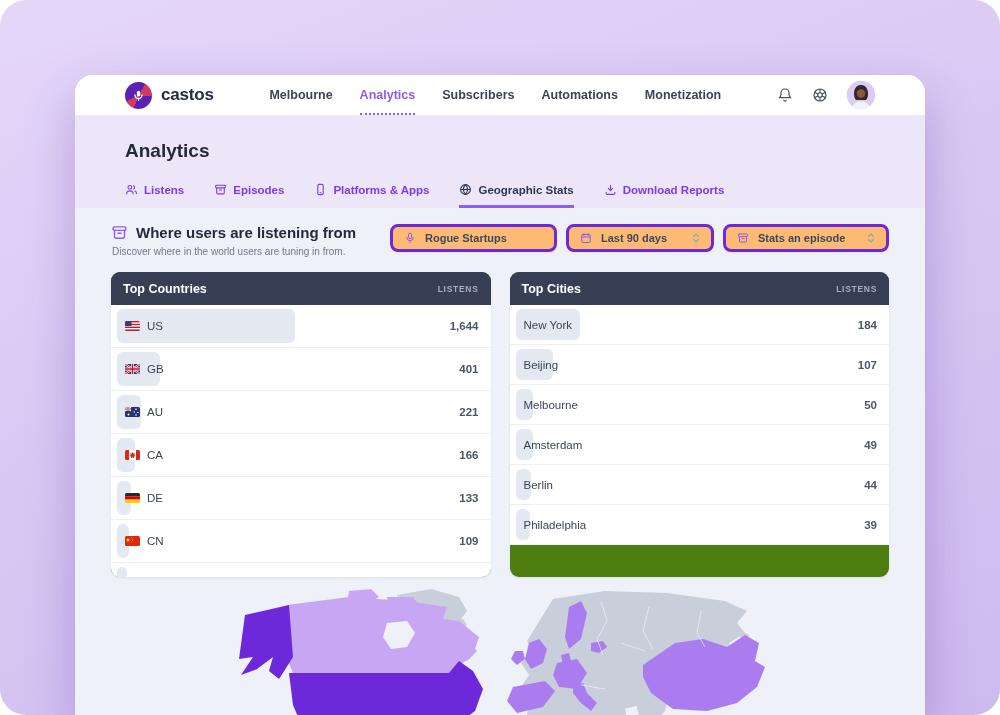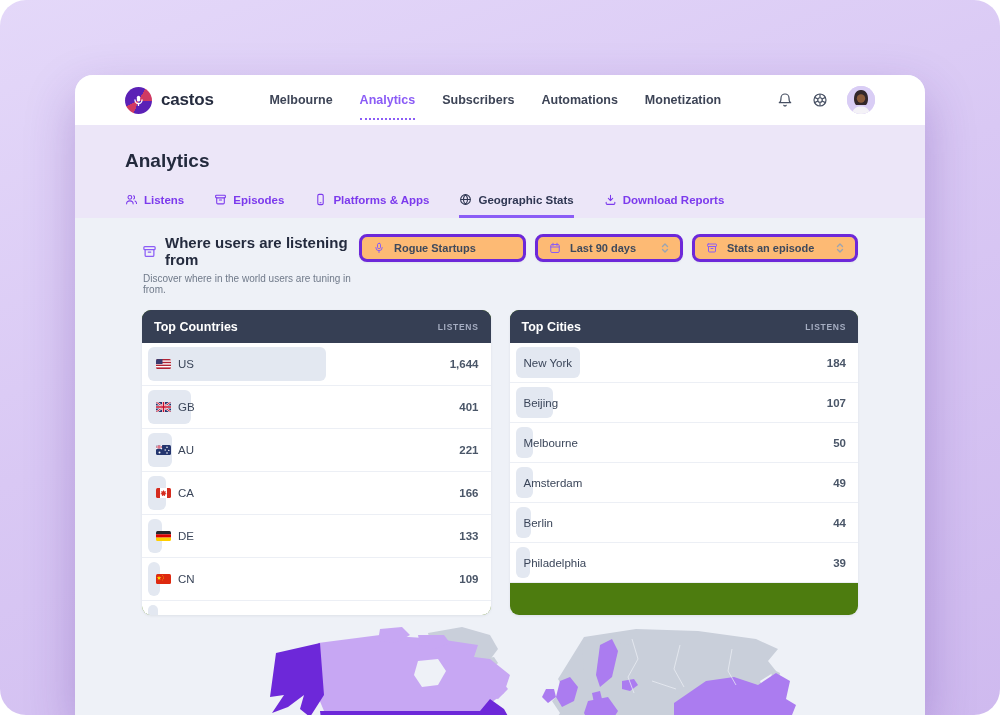--- a/index.html
+++ b/index.html
@@ -4,21 +4,21 @@
 <style>
   html,body{margin:0;padding:0;background:#fff;}
   *{box-sizing:border-box;}
   .viewport{width:1000px;height:715px;border-radius:26px;overflow:hidden;position:relative;
     background:linear-gradient(160deg,#e4d8f9 0%,#d9c8f4 45%,#cfbaef 100%);
     font-family:"Liberation Sans",sans-serif;}
   .card{position:absolute;left:75px;top:75px;width:850px;height:640px;border-radius:18px 18px 0 0;
     overflow:hidden;background:#eef1f7;box-shadow:0 20px 50px rgba(76,29,149,.28);
     display:flex;flex-direction:column;}
   
-  .appbar{height:50px;background:#fff;display:flex;align-items:center;padding:0 50px;flex:0 0 auto;}
+  .appbar{height:40px;background:#fff;display:flex;align-items:center;padding:0 50px;flex:0 0 auto;}
   .logo{display:flex;align-items:center;gap:9px;}
   .logo-mark{width:27px;height:27px;border-radius:50%;position:relative;flex:0 0 auto;
     background:conic-gradient(from 200deg,#cf3a63 0 45deg,#5b21b6 45deg 190deg,#cf3a63 190deg 250deg,#5b21b6 250deg 360deg);
     display:flex;align-items:center;justify-content:center;}
   .logo-text{font-size:17px;font-weight:800;color:#262c3f;letter-spacing:-.2px;}
   .nav{display:flex;gap:27px;margin:0 auto;}
   .nav-item{font-size:12.5px;font-weight:600;color:#3d4456;position:relative;cursor:pointer;}
   .nav-item.active{color:#8b5cf6;}
   .nav-item.active::after{content:"";position:absolute;left:0;right:0;bottom:-13px;border-bottom:2px dotted #8b5cf6;}
   .hicons{display:flex;align-items:center;gap:19px;color:#47506
@@ -28,21 +28,21 @@
   .avatar{width:28px;height:28px;border-radius:50%;overflow:hidden;background:#d9cdf5;cursor:pointer;}
   
   .band{background:#ece6f8;padding:25px 50px 0;flex:0 0 auto;}
   .page-title{font-size:19px;font-weight:700;color:#232a3d;margin:0;}
   .tabs{display:flex;gap:30px;margin-top:21px;}
   .tab{display:flex;gap:6px;align-items:center;padding-bottom:9px;color:#7c3aed;
     font-size:11.5px;font-weight:700;border-bottom:3px solid transparent;cursor:pointer;}
   .tab.active{color:#2f3652;border-bottom-color:#8b5cf6;}
   .tab svg{flex:0 0 auto;}
   
-  .content{flex:1;background:#eef1f7;padding:16px 67px 0;display:flex;flex-direction:column;min-height:0;}
+  .content{flex:1;background:#eef1f7;padding:16px 36px 0;display:flex;flex-direction:column;min-height:0;}
   .sec-head{display:flex;justify-content:space-between;align-items:flex-start;}
   .sec-title{display:flex;gap:8px;align-items:center;font-size:15px;font-weight:800;color:#242b3e;}
   .sec-sub{font-size:10px;color:#707a8a;margin-top:5px;margin-left:1px;}
   .filters{display:flex;gap:9px;}
   .filter{height:28px;background:#fdba74;border:3px solid #6d28d9;border-radius:8px;display:flex;
     align-items:center;gap:9px;padding:0 11px;font-size:11px;font-weight:600;color:#3e495c;
     box-shadow:0 1px 2px rgba(15,23,42,.05);cursor:pointer;}
   .filter .wide{min-width:118px;}
   .chev{color:#9aa4b2;margin-left:8px;display:flex;}
   

